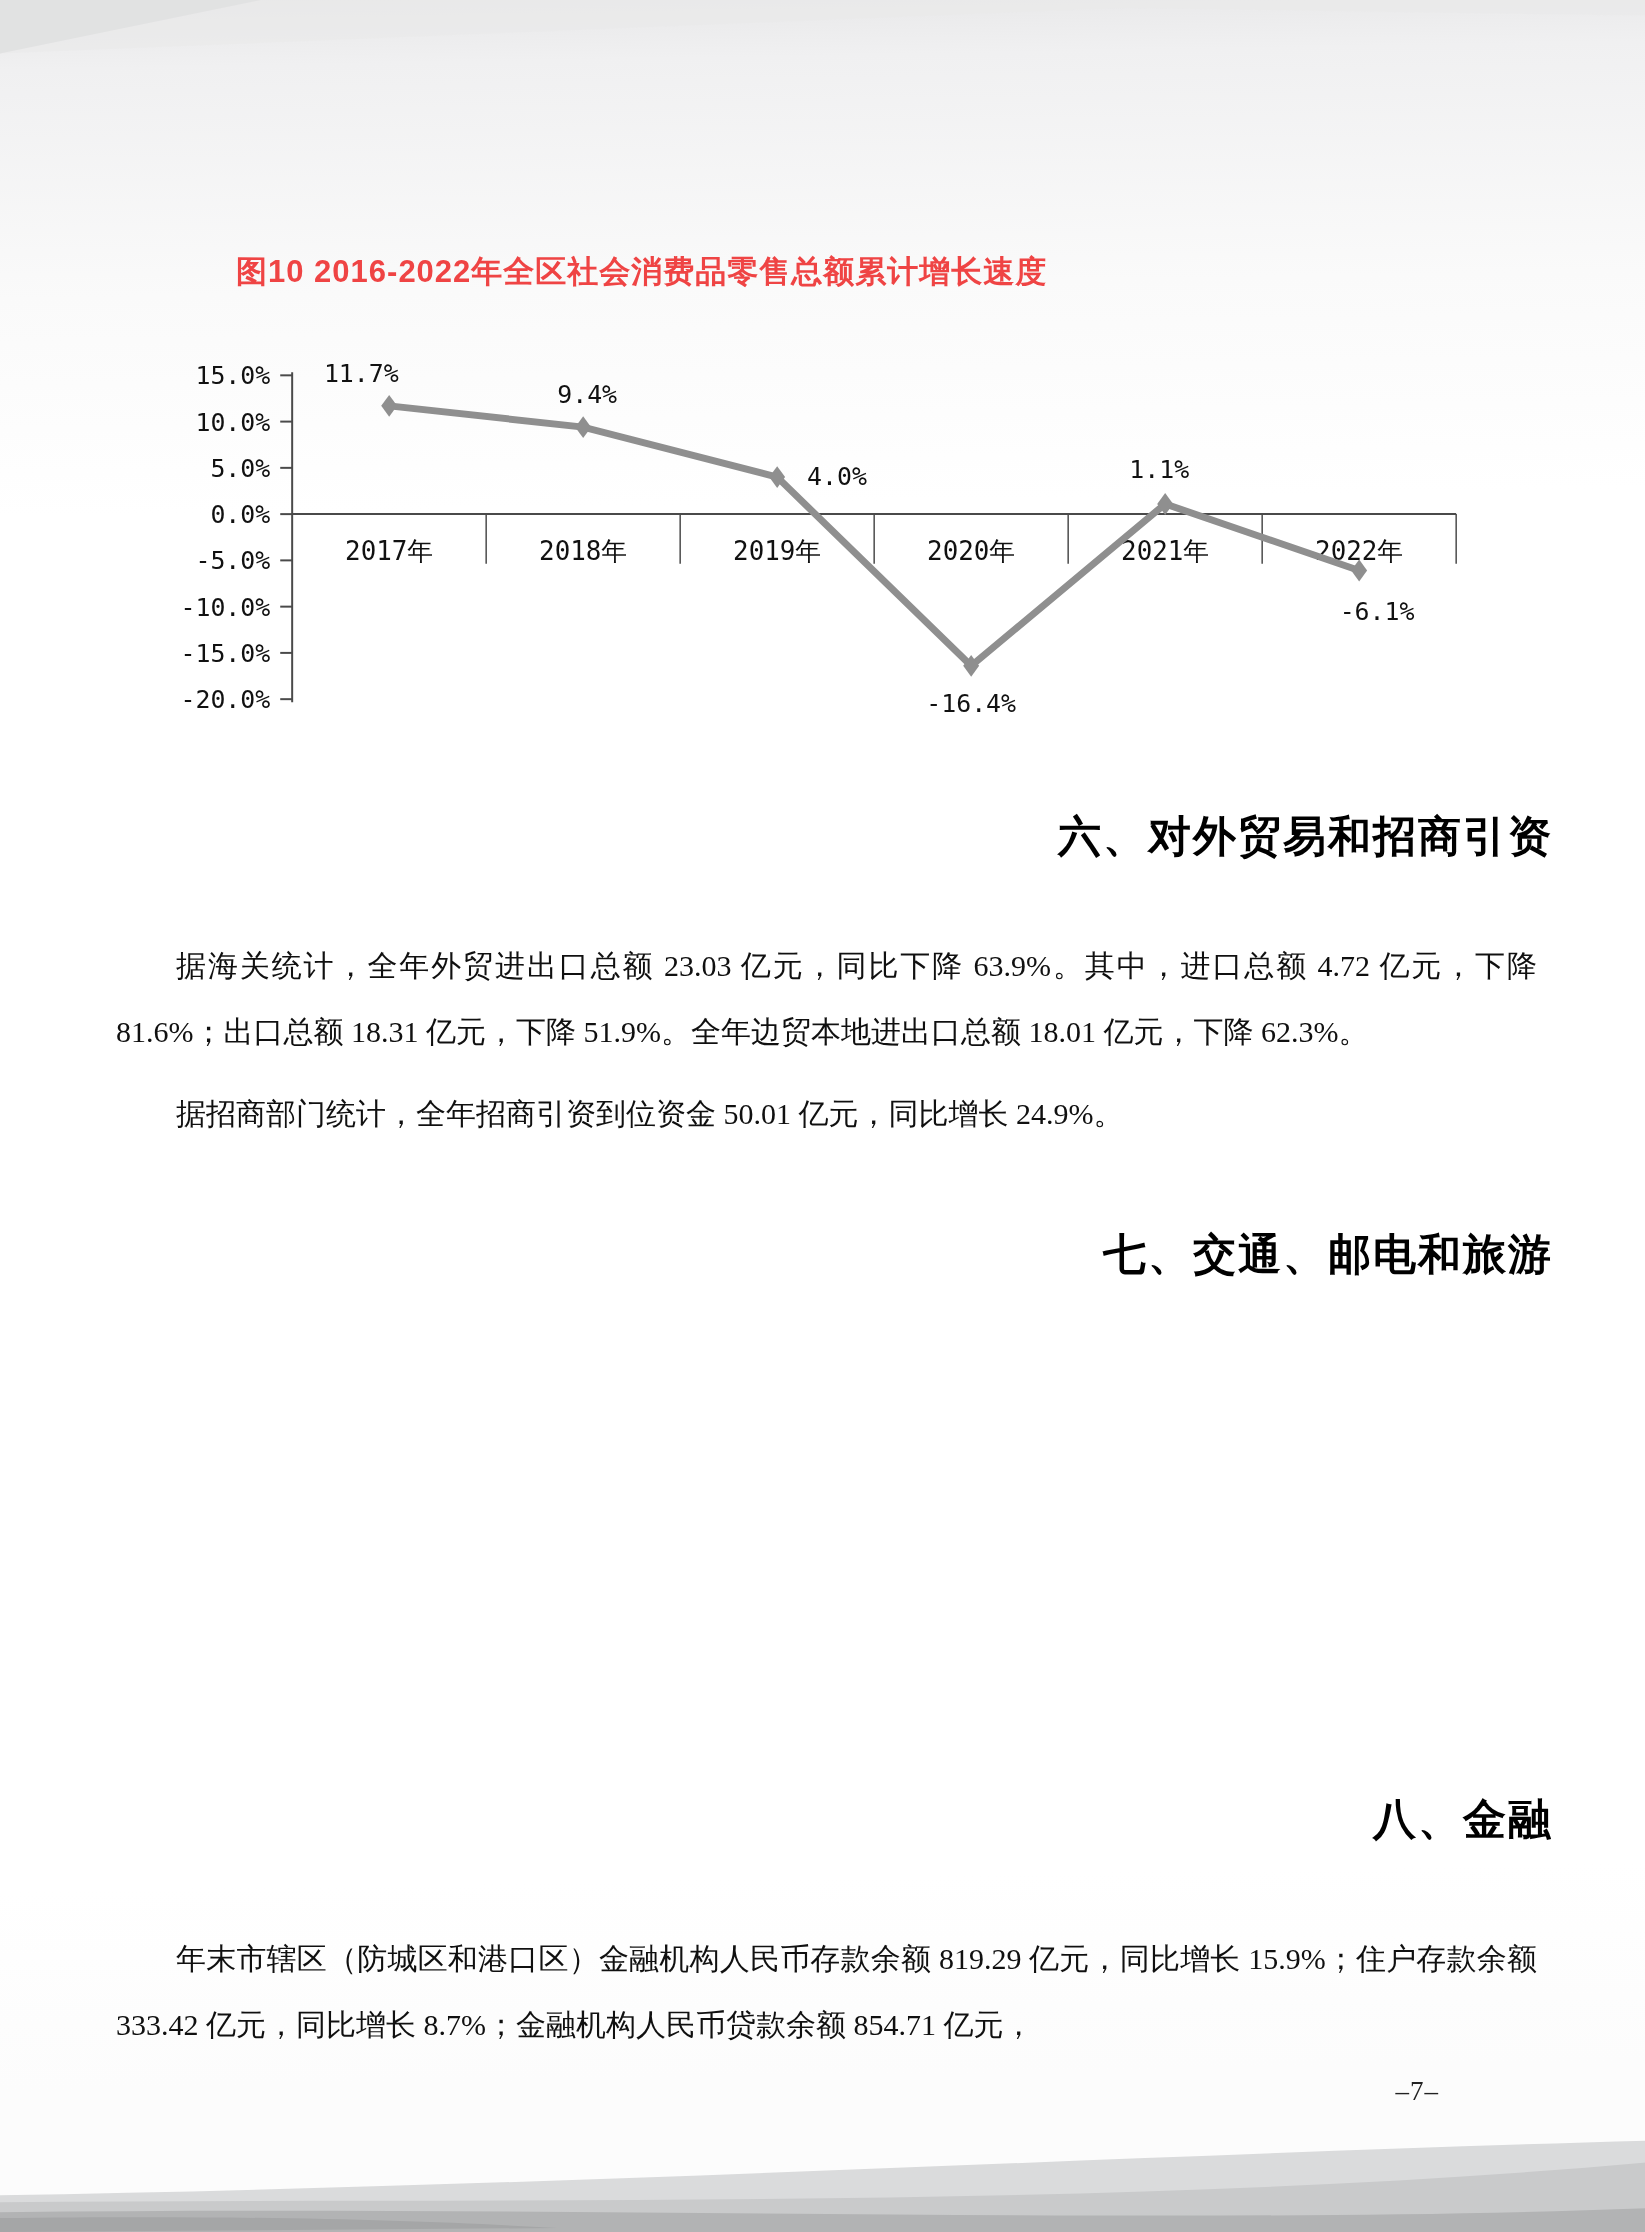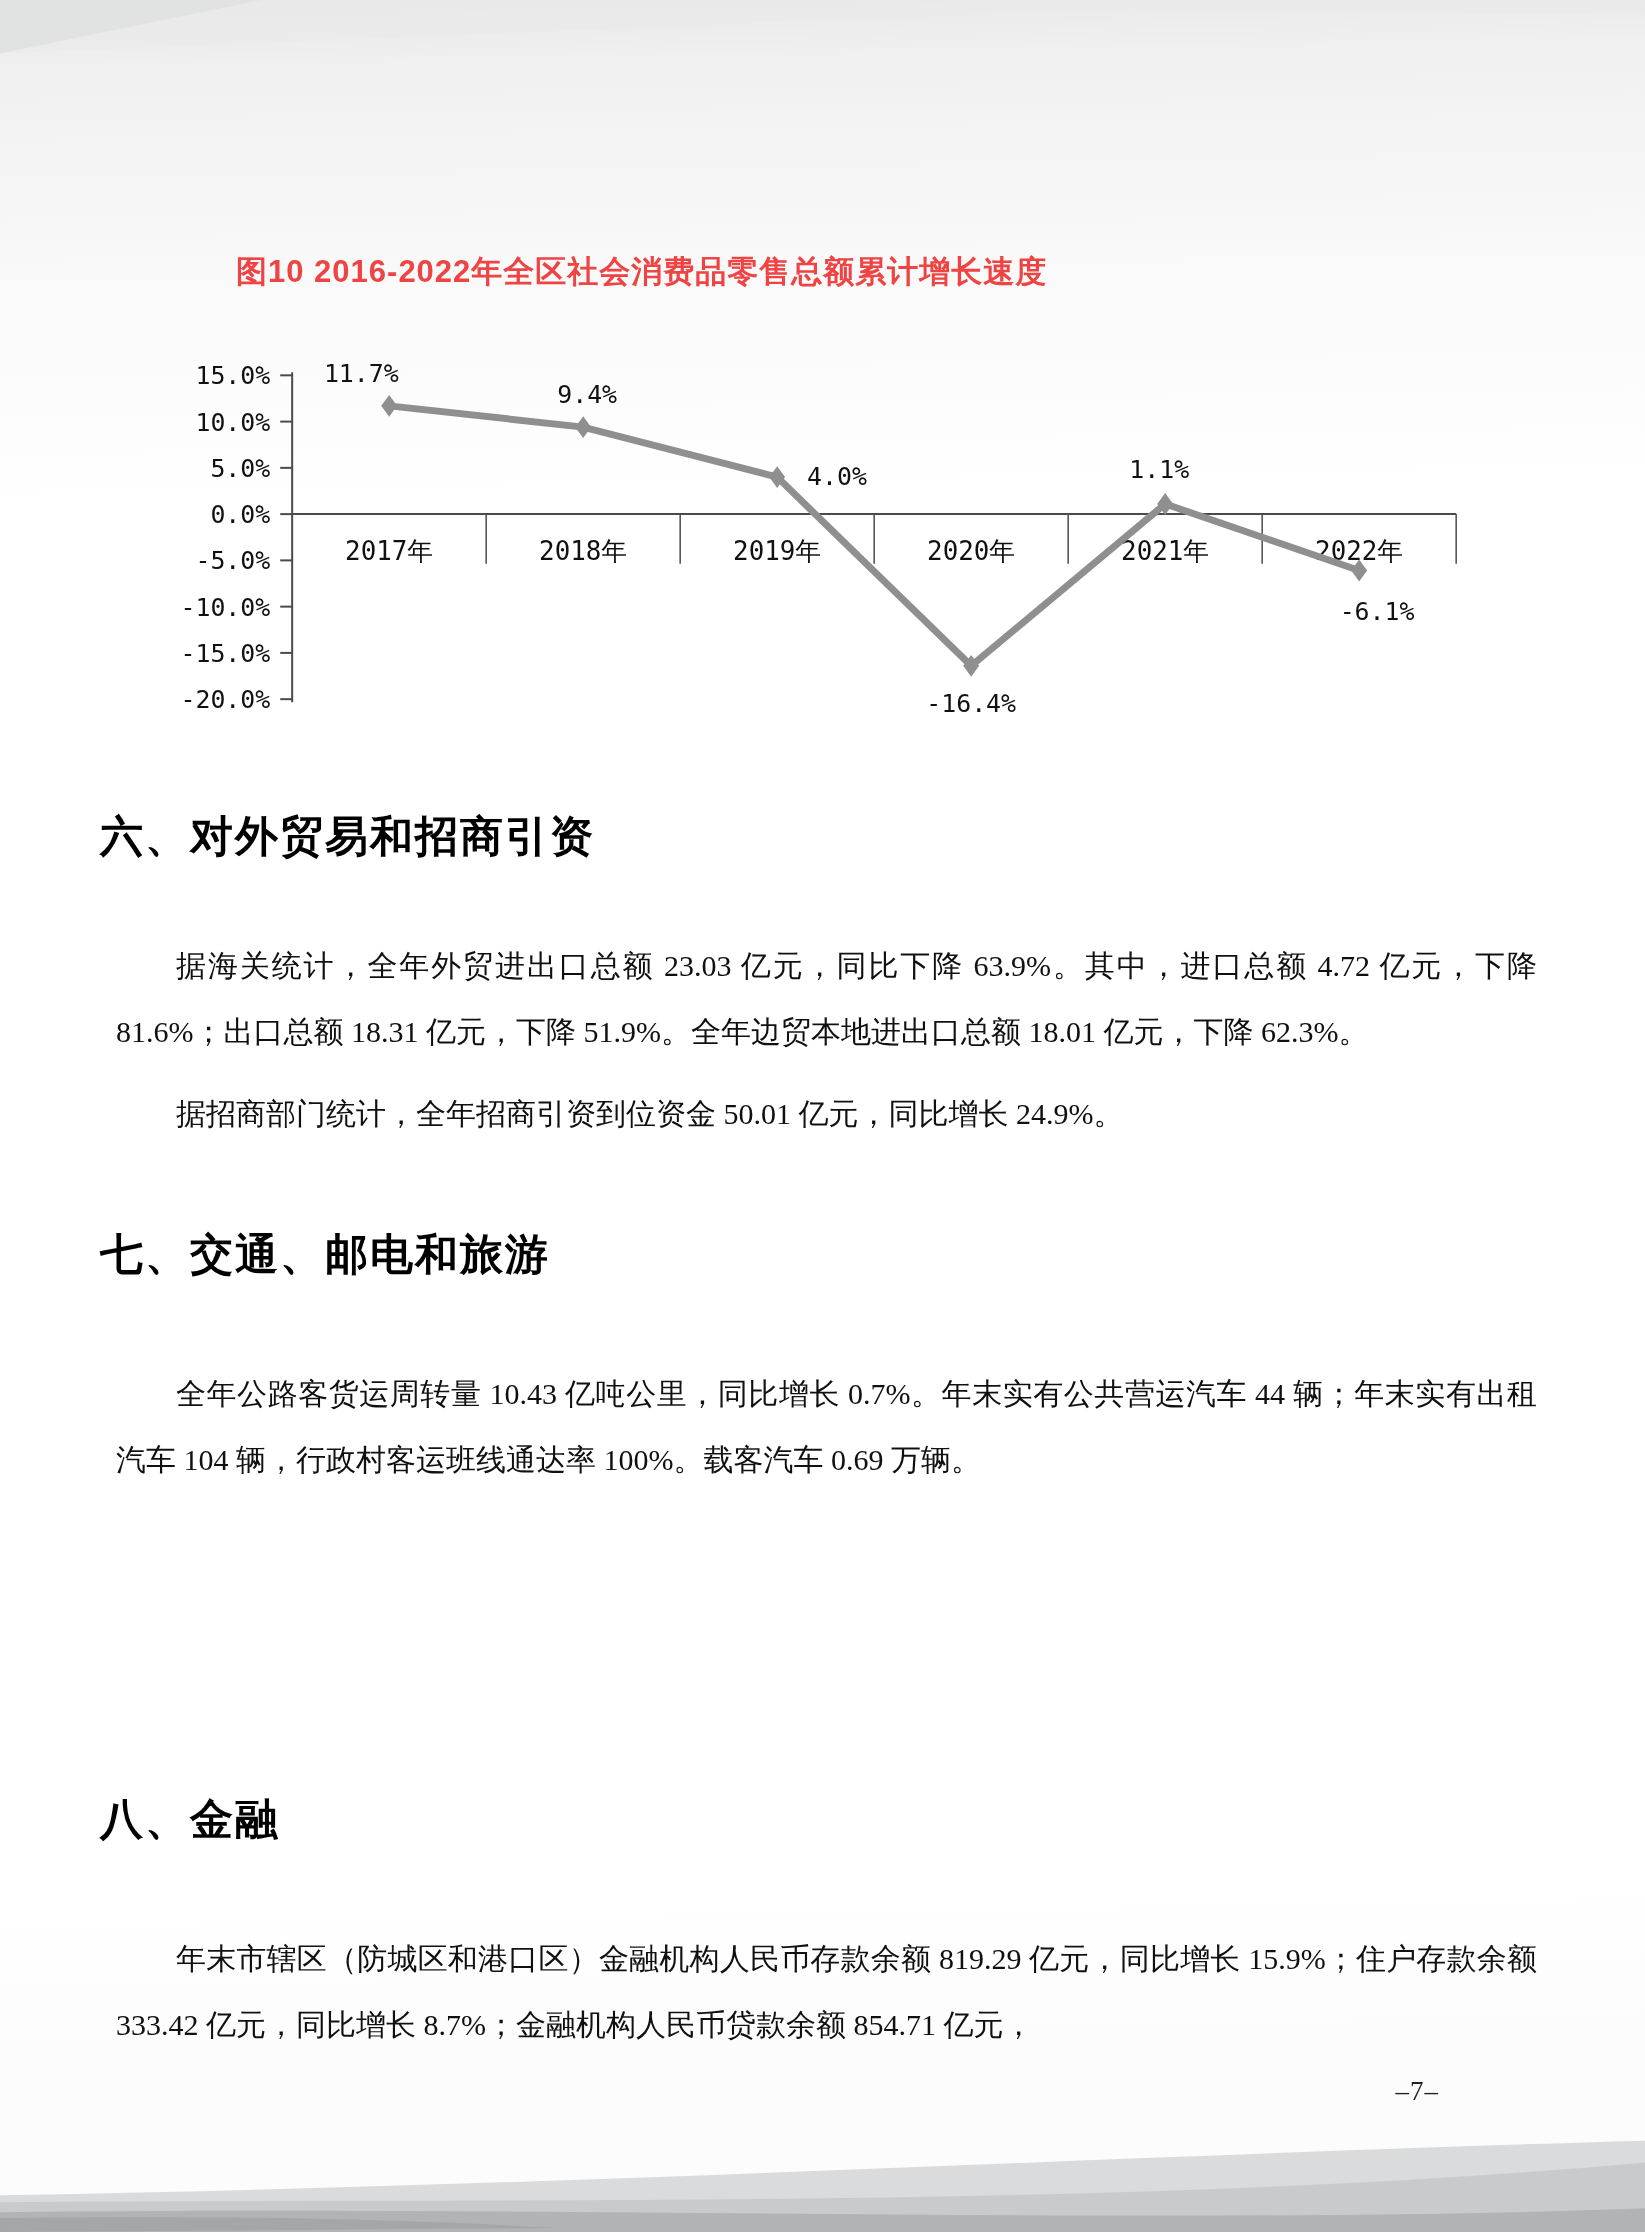--- a/index.html
+++ b/index.html
@@ -12,21 +12,21 @@
   .decor-top{top:0;height:119px;}
   .decor-bottom{top:2103px;height:129px;}
   .chart-title{
     position:absolute;left:236px;top:251px;width:1174px;
     font-family:"Liberation Sans","DejaVu Sans",sans-serif;
     font-weight:700;font-size:31px;letter-spacing:1px;color:#ef4444;
   }
   .chart-box{position:absolute;left:113px;top:343px;width:1393px;height:388px;}
   .chart-box svg{width:100%;height:100%;display:block;}
   .sec-heading{
-    position:absolute;left:100px;width:1453px;text-align:left;
+    position:absolute;left:100px;width:1453px;text-align:right;
     font-size:43px;font-weight:700;color:#000;
     font-family:"Liberation Serif","DejaVu Serif",serif;letter-spacing:2px;
   }
   .para-block{
     position:absolute;left:100px;width:1453px;
     font-size:30px;line-height:66px;text-align:justify;color:#101010;
   }
   .para-block p{margin:16px;text-indent:2em;}
   .page-num{
     position:absolute;top:2076px;right:207px;
@@ -100,21 +100,20 @@
 </div>
 
 <div class="sec-heading" style="top:808px">六、对外贸易和招商引资</div>
 <div class="para-block" style="top:917px">
   <p>据海关统计，全年外贸进出口总额 23.03 亿元，同比下降 63.9%。其中，进口总额 4.72 亿元，下降 81.6%；出口总额 18.31 亿元，下降 51.9%。全年边贸本地进出口总额 18.01 亿元，下降 62.3%。</p>
   <p>据招商部门统计，全年招商引资到位资金 50.01 亿元，同比增长 24.9%。</p>
 </div>
 
 <div class="sec-heading" style="top:1226px">七、交通、邮电和旅游</div>
 <div class="para-block" style="top:1345px">
-  <p>全年公路客货运周转量 10.43 亿吨公里，同比增长 0.7%。年末实有公共营运汽车 44 辆；年末实有出租汽车 104 辆，行政村客运班线通达率 100%。载客汽车 0.69 万辆。</p>
 </div>
 
 <div class="sec-heading" style="top:1791px">八、金融</div>
 <div class="para-block" style="top:1910px">
   <p>年末市辖区（防城区和港口区）金融机构人民币存款余额 819.29 亿元，同比增长 15.9%；住户存款余额 333.42 亿元，同比增长 8.7%；金融机构人民币贷款余额 854.71 亿元，</p>
 </div>
 
 <div class="page-num">–7–</div>
 
 

